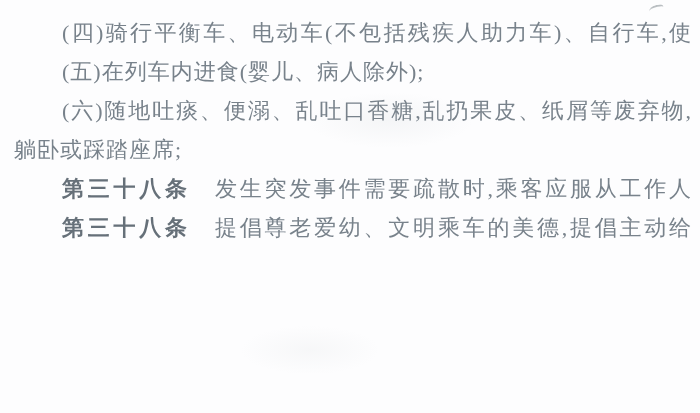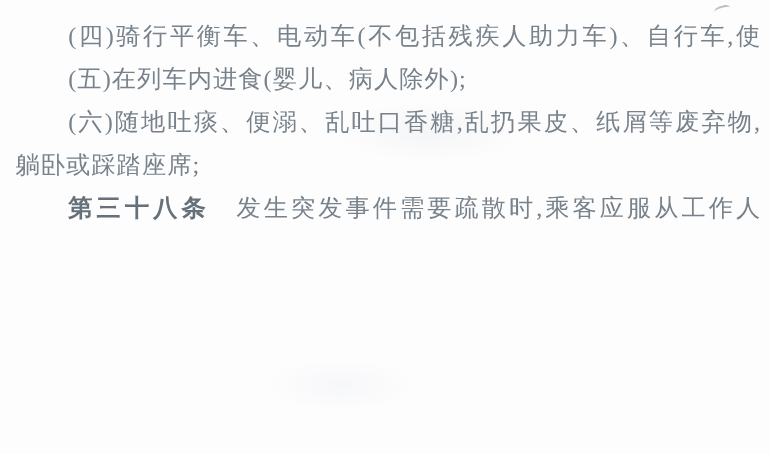--- a/index.html
+++ b/index.html
@@ -69,16 +69,17 @@
       <span class="line first stretch">(六)随地吐痰、便溺、乱吐口香糖,乱扔果皮、纸屑等废弃物,</span>
       <span class="line">躺卧或踩踏座席;</span>
     </p>
 
 
     <p class="para">
       <span class="line first stretch"><b class="lead">第三十八条</b><span>发生突发事件需要疏散时,乘客应服从工作人</span></span>
     </p>
 
     <p class="para">
+      <span class="line first stretch"><b class="lead">第三十八条</b><span>提倡尊老爱幼、文明乘车的美德,提倡主动给</span></span>
     </p>
 
   </div>
 </div>
 
 </body></html>

